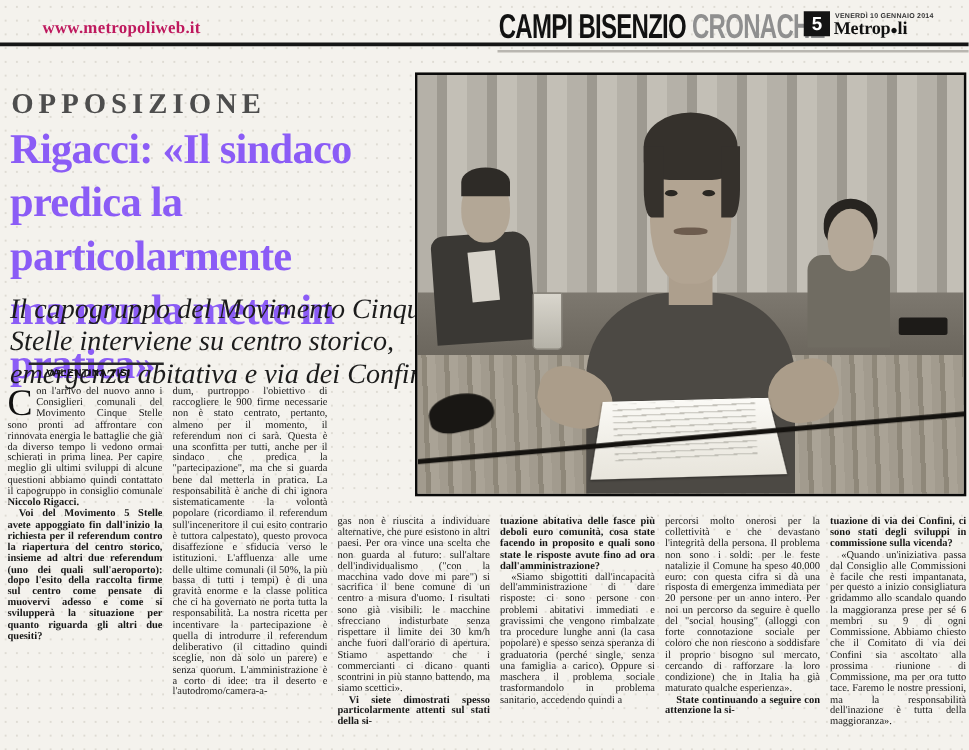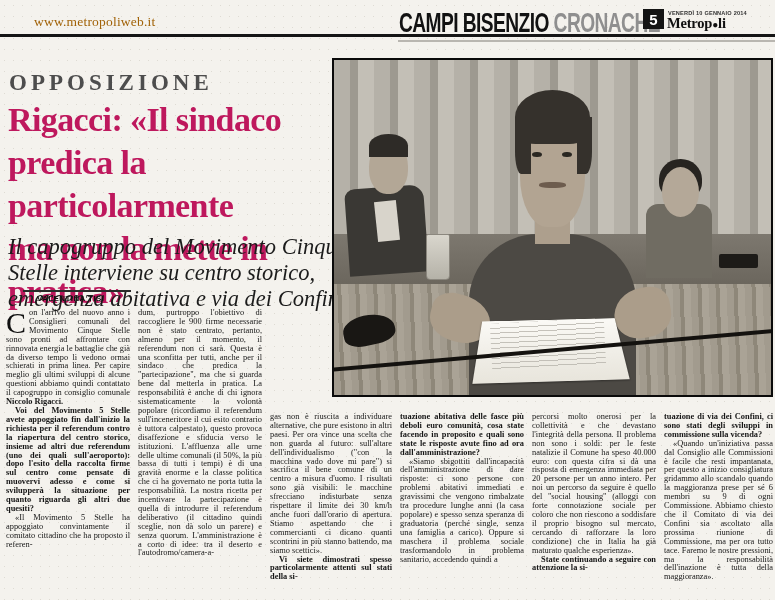--- a/index.html
+++ b/index.html
@@ -7,39 +7,39 @@
     width:775px;height:600px;overflow:hidden;position:relative;
     background:#f4f2ed;
     background-image:radial-gradient(#dedbd3 0.5px, transparent 0.7px);
     background-size:9px 11px;
     font-family:"Liberation Serif", serif;
     color:#161616;
     -webkit-font-smoothing:antialiased;
   }
   .abs{position:absolute;}
   
-  .site-url{left:34px;top:14px;font-size:13.5px;font-weight:normal;letter-spacing:.2px;color:#a16207;}
+  .site-url{left:34px;top:14px;font-size:13.5px;font-weight:bold;letter-spacing:.2px;color:#be185d;}
   .rule-main{left:0;top:34px;width:775px;height:3px;background:#151515;}
   .rule-sub{left:398px;top:40px;width:377px;height:2px;background:#b9b6b0;}
   .section-wrap{left:399px;top:7px;white-space:nowrap;}
   .section-inner{display:inline-block;transform:scaleY(1.38) scaleX(.96);transform-origin:left top;
     font-family:"Liberation Sans", sans-serif;font-weight:bold;font-size:20px;letter-spacing:-.6px;}
   .section-black{color:#121212;}
   .section-grey{color:#8f8f8f;}
   .page-box{left:643px;top:9px;width:21px;height:20px;background:#141414;color:#fff;
     font-family:"Liberation Sans", sans-serif;font-weight:bold;font-size:15px;
     display:flex;align-items:center;justify-content:center;}
   .issue-date{left:668px;top:10px;font-family:"Liberation Sans", sans-serif;font-weight:bold;
     font-size:5.6px;color:#333;letter-spacing:.2px;}
   .brand{left:667px;top:15px;font-size:14.5px;font-weight:bold;color:#111;letter-spacing:-.2px;}
   .brand .dot{font-size:10px;line-height:10px;}
   
   .kicker{left:9px;top:70px;font-size:23px;font-weight:bold;color:#4d4d4d;letter-spacing:4px;}
   .headline{left:8px;top:98px;width:334px;font-size:34px;line-height:43px;font-weight:bold;
-    color:#be185d;letter-spacing:-.6px;}
+    color:#8b5cf6;letter-spacing:-.6px;}
   .subtitle{left:8px;top:234px;width:340px;font-size:22.5px;line-height:26px;font-style:italic;color:#1c1c1c;}
   
   .photo{left:332px;top:58px;width:437px;height:335px;border:2px solid #0a0a0a;background:#b6b2aa;overflow:hidden;}
   .ph{position:absolute;}
   .ph-curtain{left:0;top:0;width:100%;height:62%;
     background:repeating-linear-gradient(90deg,#b5b1a8 0 16px,#9d9990 16px 24px,#c3bfb6 24px 40px);}
   .ph-backdesk{left:0;top:52%;width:100%;height:16%;background:linear-gradient(#7d786f,#6a655c);}
   .ph-frontdesk{left:0;top:67%;width:100%;height:33%;
     background:repeating-linear-gradient(88deg,#a29b8e 0 7px,#8e8779 7px 11px,#aaa396 11px 18px);}
   .ph-man-l-body{left:3%;top:38%;width:18%;height:26%;background:#3a3834;border-radius:10px 14px 0 0;transform:rotate(-4deg);}
@@ -143,21 +143,20 @@
 </div>
 
 <div class="abs byline-block">
   <div class="byline-rule"></div>
   <div class="byline-name">VALENTINA TISI</div>
 </div>
 
 <div class="abs col c1">
   <p><span class="dropcap">C</span><span>on l'arrivo del nuovo anno i Consiglieri comunali del Movimento Cinque Stelle sono pronti ad affrontare con rinnovata energia le battaglie che già da diverso tempo li vedono ormai schierati in prima linea. Per capire meglio gli ultimi sviluppi di alcune questioni abbiamo quindi contattato il capogruppo in consiglio comunale </span><b>Niccolo Rigacci.</b></p>
   <p class="q ind">Voi del Movimento 5 Stelle avete appoggiato fin dall'inizio la richiesta per il referendum contro la riapertura del centro storico, insieme ad altri due referendum (uno dei quali sull'aeroporto): dopo l'esito della raccolta firme sul centro come pensate di muovervi adesso e come si svilupperà la situazione per quanto riguarda gli altri due quesiti?</p>
-  <p class="ind">«Il Movimento 5 Stelle ha appoggiato convintamente il comitato cittadino che ha proposto il referen-</p>
 </div>
 
 <div class="abs col c2">
   <p>dum, purtroppo l'obiettivo di raccogliere le 900 firme necessarie non è stato centrato, pertanto, almeno per il momento, il referendum non ci sarà. Questa è una sconfitta per tutti, anche per il sindaco che predica la "partecipazione", ma che si guarda bene dal metterla in pratica. La responsabilità è anche di chi ignora sistematicamente la volontà popolare (ricordiamo il referendum sull'inceneritore il cui esito contrario è tuttora calpestato), questo provoca disaffezione e sfiducia verso le istituzioni. L'affluenza alle urne delle ultime comunali (il 50%, la più bassa di tutti i tempi) è di una gravità enorme e la classe politica che ci ha governato ne porta tutta la responsabilità. La nostra ricetta per incentivare la partecipazione è quella di introdurre il referendum deliberativo (il cittadino quindi sceglie, non dà solo un parere) e senza quorum. L'amministrazione è a corto di idee: tra il deserto e l'autodromo/camera-a-</p>
 </div>
 
 <div class="abs col c3">
   <p>gas non è riuscita a individuare alternative, che pure esistono in altri paesi. Per ora vince una scelta che non guarda al futuro: sull'altare dell'individualismo ("con la macchina vado dove mi pare") si sacrifica il bene comune di un centro a misura d'uomo. I risultati sono già visibili: le macchine sfrecciano indisturbate senza rispettare il limite dei 30 km/h anche fuori dall'orario di apertura. Stiamo aspettando che i commercianti ci dicano quanti scontrini in più stanno battendo, ma siamo scettici».</p>
   <p class="q ind">Vi siete dimostrati spesso particolarmente attenti sul stati della si-</p>
 </div>

